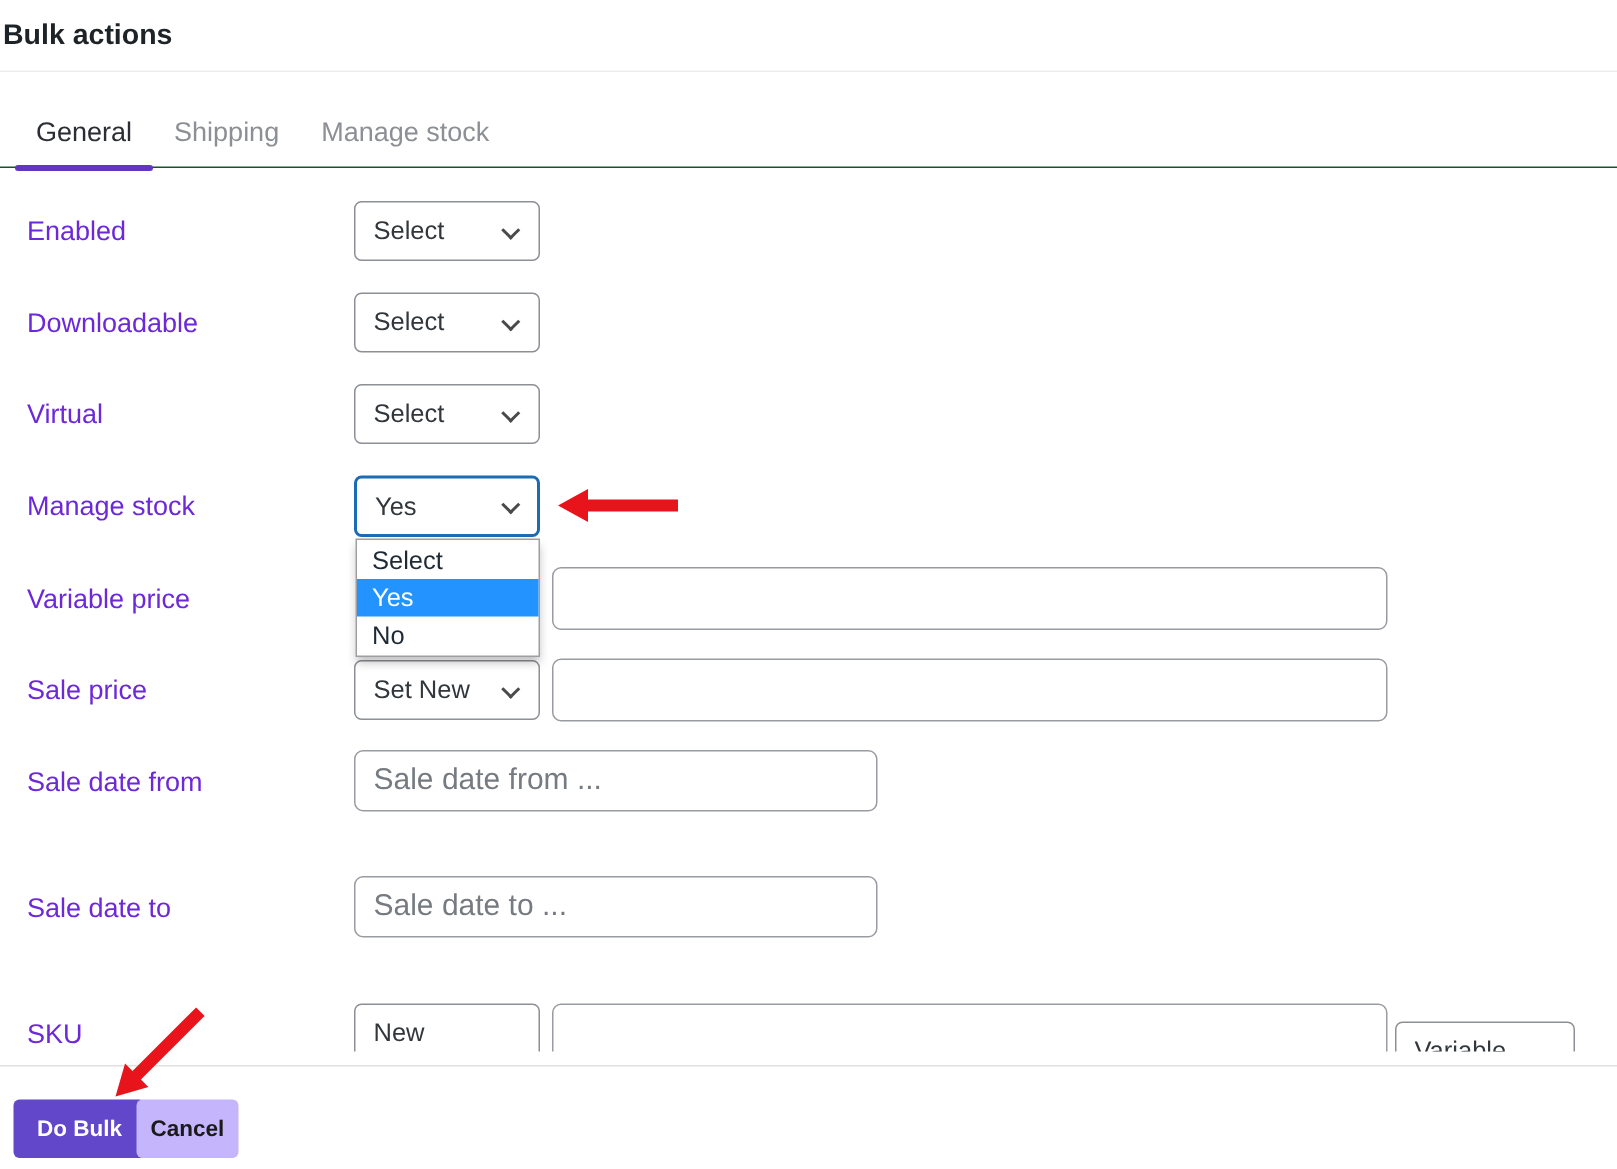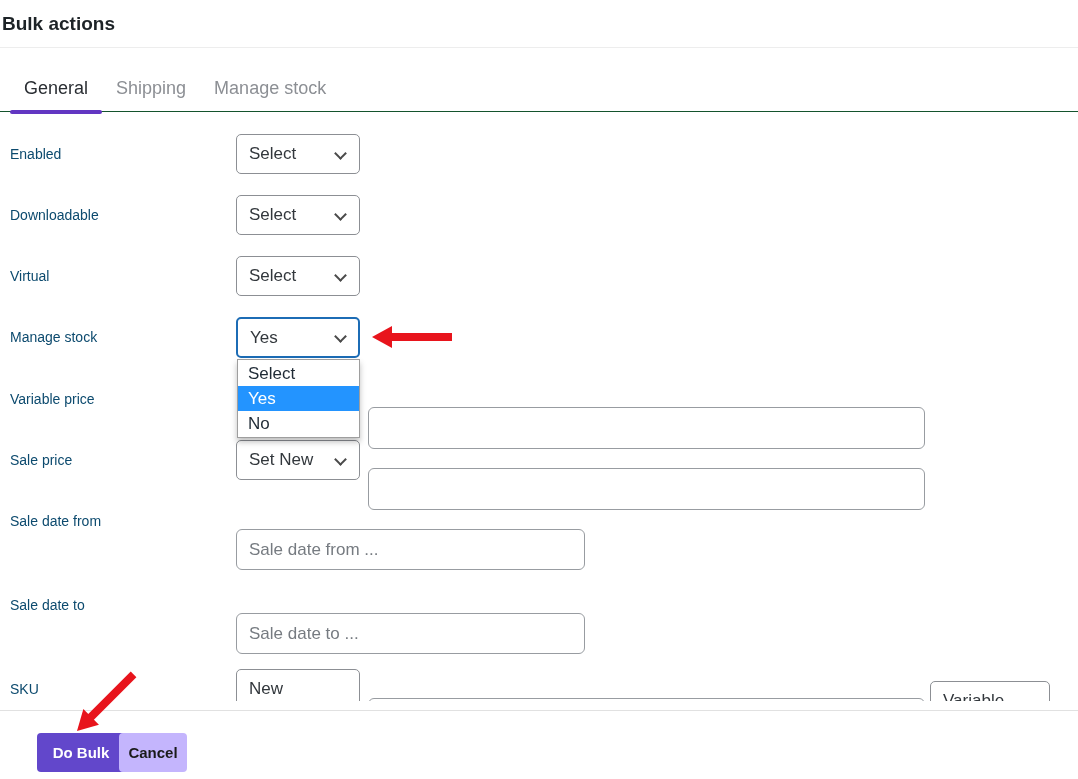--- a/index.html
+++ b/index.html
@@ -10,47 +10,47 @@
   .page-title { position:absolute; left:2px; top:13px; font-size:19px; font-weight:700; color:#1d2327; }
   .hdr-divider { position:absolute; left:0; top:47px; width:1078px; height:1px; background:#ededed; }
 
   .tabs-bar { position:absolute; left:0; top:70px; width:1078px; height:42px; border-bottom:1px solid #14532d; display:flex; padding-left:10px; }
   .tab { position:relative; height:42px; line-height:36px; padding:0 14px; font-size:18px; color:#8c8f94; cursor:pointer; }
   .tab.active { color:#2a2e33; }
   .tab.active .tab-underline { position:absolute; left:0; right:0; bottom:-2px; height:4px; background:#6236c2; border-radius:2px; }
 
   .scroll-area { position:absolute; left:0; top:113px; width:1078px; height:588px; overflow:hidden; }
 
-  .row-label { position:absolute; left:10px; height:40px; line-height:40px; font-size:14px; color:#0c4a6e; white-space:nowrap; }
+  .row-label { position:absolute; left:18px; height:40px; line-height:40px; font-size:18px; color:#6d28d9; white-space:nowrap; }
 
   .sel { position:absolute; left:236px; width:124px; height:40px; background:#fff;
     border:1px solid #8c8f94; border-radius:5px; display:flex; align-items:center;
     padding:0 30px 0 12px; font-size:17px; color:#32373c; cursor:pointer; }
   .sel .chev { position:absolute; right:14px; top:14px; width:9px; height:9px;
     border-right:2px solid #4a4a4a; border-bottom:2px solid #4a4a4a; transform:rotate(45deg); }
   .sel.focused { border:2px solid #1c6cb5; height:41px; }
 
   .txt { position:absolute; background:#fff; border:1px solid #989ca1; border-radius:6px;
-    height:42px; padding:0 12px; font-size:17px; color:#32373c; font-family:"Liberation Sans", sans-serif;margin-top:29px; }
+    height:42px; padding:0 12px; font-size:20px; color:#32373c; font-family:"Liberation Sans", sans-serif; }
   .txt::placeholder { color:#767b81; opacity:1; }
 
   .dropdown { position:absolute; left:237px; top:246px; width:123px; background:#fff;
     border:1px solid #9e9e9e; box-shadow:0 4px 6px rgba(0,0,0,.25); z-index:20; padding:1px 0; }
   .opt { height:25px; line-height:25px; padding-left:10px; font-size:17px; color:#1f2a35; cursor:pointer; }
   .opt.selected { background:#2394ff; color:#fff; }
 
   .arrow { position:absolute; width:82px; height:22px; }
   .arrow .head { position:absolute; left:0; top:0; width:0; height:0;
     border-top:11px solid transparent; border-bottom:11px solid transparent; border-right:20px solid #e8141c; }
   .arrow .shaft { position:absolute; left:16px; top:7px; width:64px; height:8px; background:#e8141c; }
   .arrow.diag { transform:rotate(-45deg); transform-origin:0 50%; }
 
   .ftr-divider { position:absolute; left:0; top:710px; width:1078px; height:1px; background:#e1e1e1; }
   .btn { position:absolute; top:733px; height:39px; border:none; border-radius:4px;
-    font-family:"Liberation Sans", sans-serif; font-size:15px; font-weight:700; cursor:pointer;margin-left:28px; }
+    font-family:"Liberation Sans", sans-serif; font-size:15px; font-weight:700; cursor:pointer; }
   .btn-primary { left:9px; width:88px; background:#6247cb; color:#fff; }
   .btn-cancel { left:91px; width:68px; background:#c4b5fd; color:#1a1a1a; }
 </style>
 </head>
 <body>
 
 <div class="stage">
 
   <div class="page-title">Bulk actions</div>
   <div class="hdr-divider"></div>

